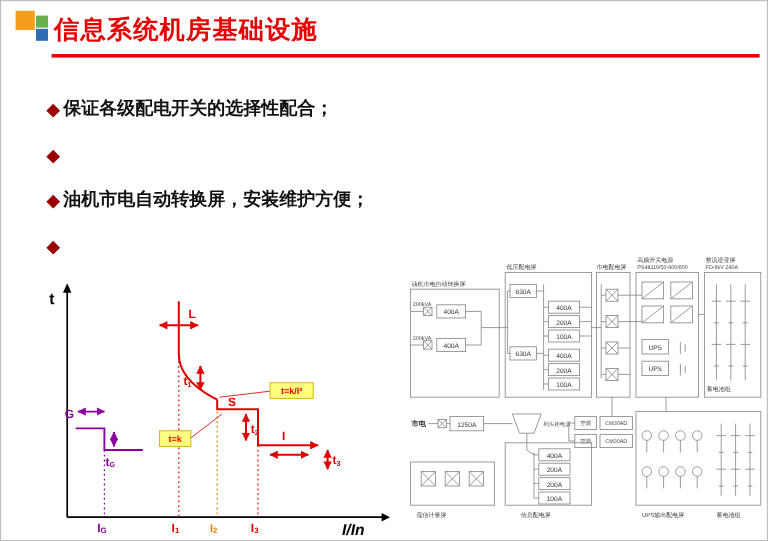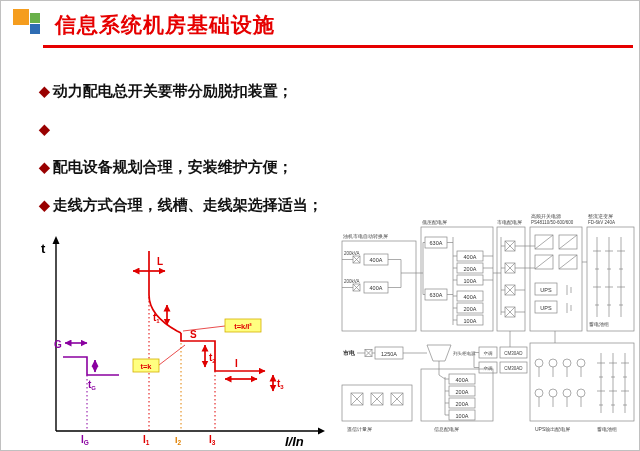--- a/index.html
+++ b/index.html
@@ -4,21 +4,21 @@
 <style>
   html,body{margin:0;padding:0;background:#9a9a9a;}
   .slide{position:relative;width:640px;height:451px;background:#ffffff;border:1px solid #c0c0c0;
          box-sizing:border-box;overflow:hidden;font-family:"Liberation Sans",sans-serif;}
   
   .logo{position:absolute;left:12px;top:8px;width:30px;height:28px;}
   .logo .sq{position:absolute;}
   .sq-orange{left:0;top:0;width:16px;height:16px;background:#f59d1e;}
   .sq-green{left:17px;top:4px;width:10px;height:10px;background:#69b04a;}
   .sq-blue{left:17px;top:15px;width:10px;height:10px;background:#2e6db4;}
-  .title{position:absolute;left:54px;top:10px;margin:0;font-size:21px;font-weight:bold;
+  .title{position:absolute;left:44px;top:10px;margin:0;font-size:21px;font-weight:bold;
          color:#e60000;letter-spacing:1px;white-space:nowrap;}
   .rule{position:absolute;left:42px;right:6px;top:44px;height:2.5px;background:#e60000;}
   
   .bullets{position:absolute;left:38px;right:8px;top:80px;margin:0;padding:0;list-style:none;}
   .bullet{display:flex;align-items:flex-start;margin-bottom:18px;font-size:15px;font-weight:bold;
           color:#111;line-height:20px;}
   .diamond{color:#990000;margin-right:3px;font-size:14px;line-height:20px;}
   
   .fig{position:absolute;}
   #curve-fig{left:28px;top:230px;}
@@ -55,32 +55,31 @@
     <span class="sq sq-orange"></span>
     <span class="sq sq-green"></span>
     <span class="sq sq-blue"></span>
   </div>
   <h1 class="title">信息系统机房基础设施</h1>
   <div class="rule"></div>
 
   <ul class="bullets">
     <li class="bullet">
       <span class="diamond">◆</span>
-      <span>动力配电总开关要带分励脱扣装置；</span>
+      <span>保证各级配电开关的选择性配合；</span>
     </li>
     <li class="bullet">
       <span class="diamond">◆</span>
     </li>
     <li class="bullet">
       <span class="diamond">◆</span>
-      <span>配电设备规划合理，安装维护方便；</span>
+      <span>油机市电自动转换屏，安装维护方便；</span>
     </li>
     <li class="bullet">
       <span class="diamond">◆</span>
-      <span>走线方式合理，线槽、走线架选择适当；</span>
     </li>
   </ul>
 
   <svg id="curve-fig" class="fig" width="305" height="218" viewBox="0 0 305 218">
     <defs>
       <marker id="mre" markerUnits="userSpaceOnUse" markerWidth="8" markerHeight="8" refX="6.5" refY="3.5" orient="auto">
         <path d="M0,0 L7,3.5 L0,7 Z" fill="#e00000"></path>
         </marker>
       <marker id="mrs" markerUnits="userSpaceOnUse" markerWidth="8" markerHeight="8" refX="0.5" refY="3.5" orient="auto">
         <path d="M7,0 L0,3.5 L7,7 Z" fill="#e00000"></path>

